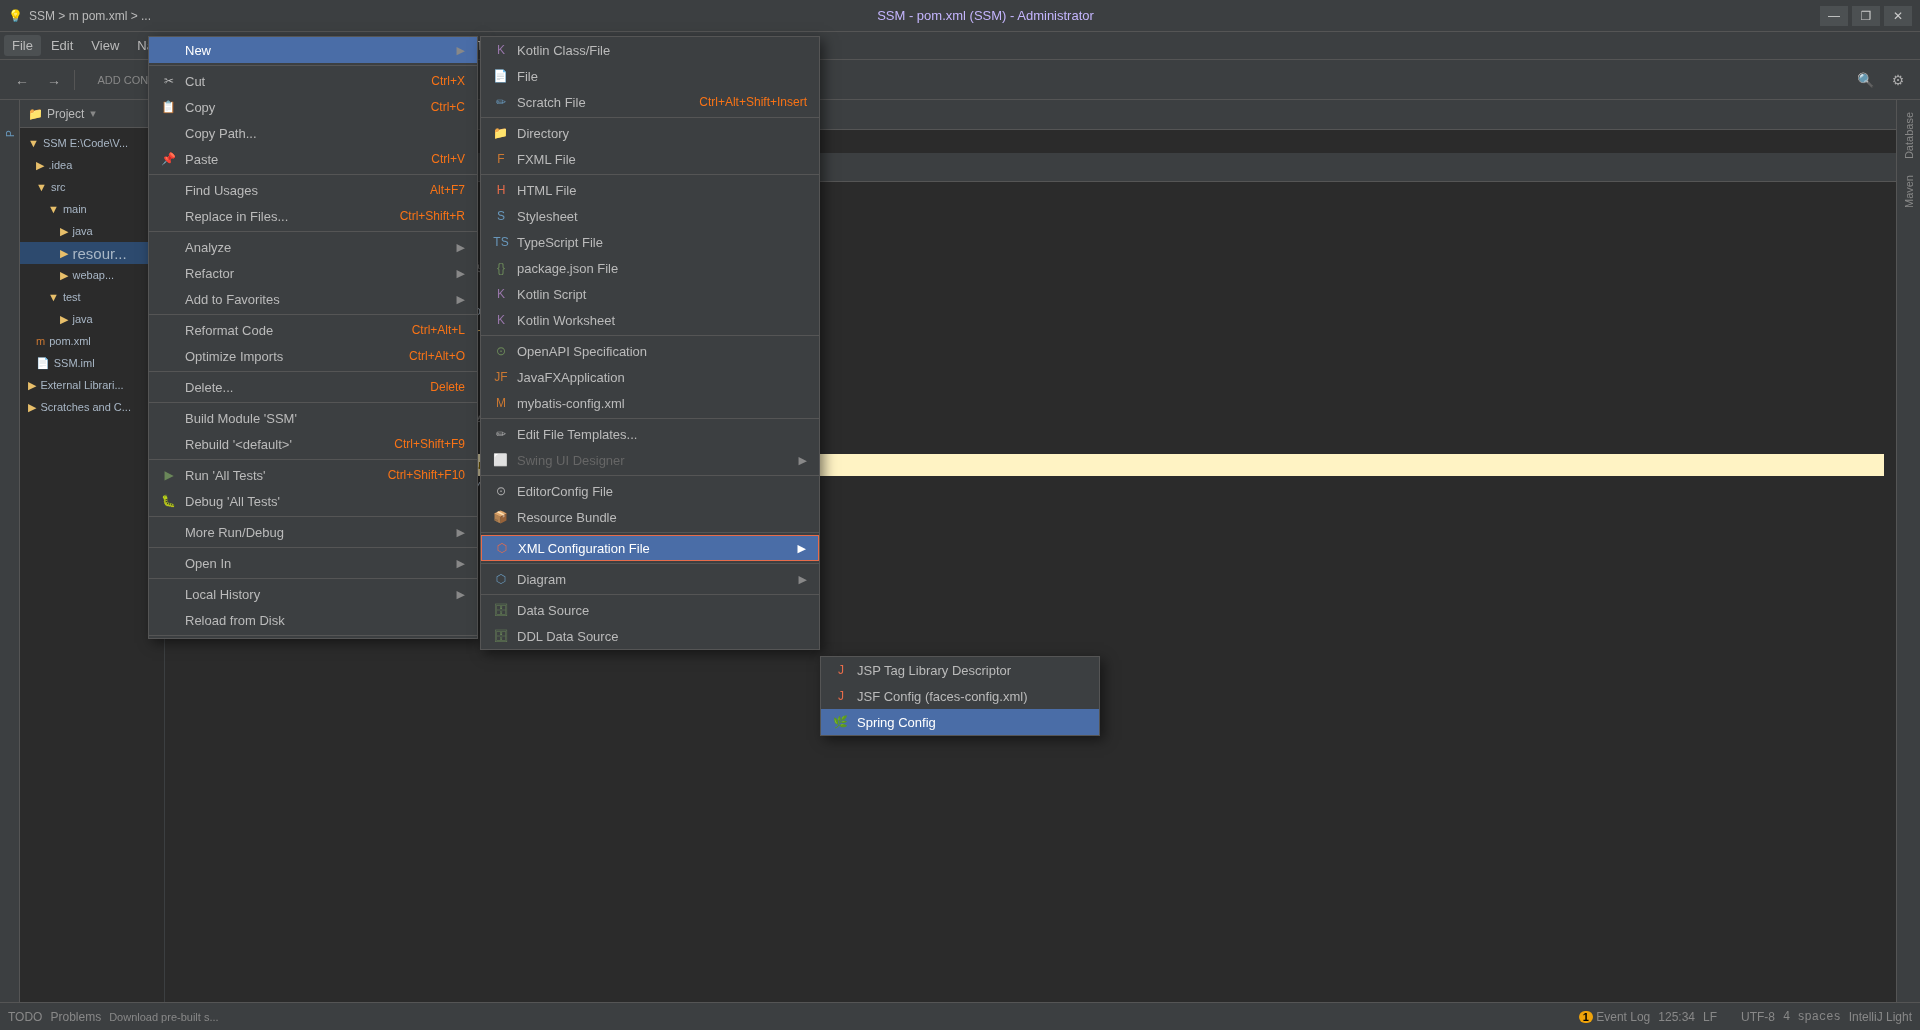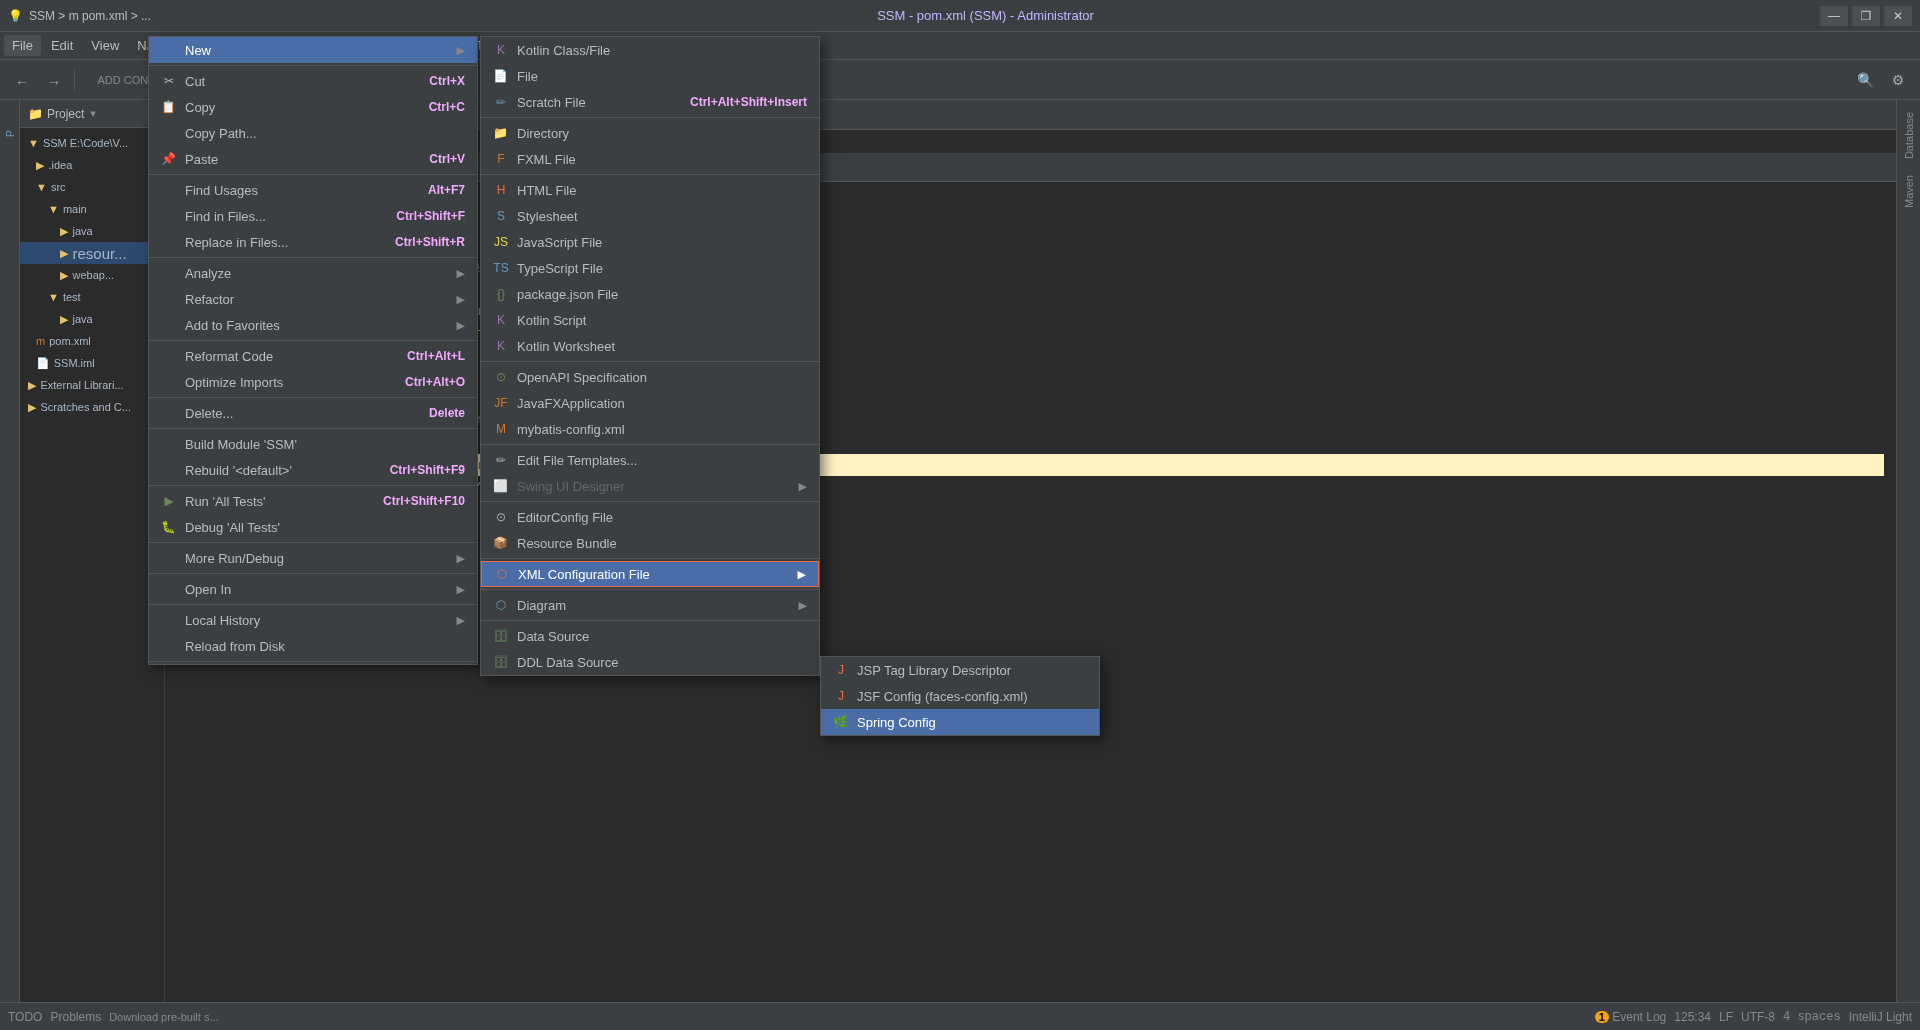--- a/index.html
+++ b/index.html
@@ -266,21 +266,21 @@
       cursor: pointer;
       font-size: 13px;
       color: #bbb;
       gap: 8px;
       justify-content: space-between;
     }
     .cm-item.highlighted { background: #4a6da7; color: #fff; }
     .cm-item.disabled { color: #666; }
     .cm-separator { height: 1px; background: #555; margin: 2px 0; }
     .cm-item-left { display: flex; align-items: center; gap: 8px; }
-    .cm-shortcut { color: #f0abfc; font-size: 12px; font-weight: bold; }
+    .cm-shortcut { color: #f97316; font-size: 12px; }
     .cm-arrow { color: #888; font-size: 11px; }
 
     
     #new-submenu {
       position: absolute;
       left: 148px;
       top: 36px;
       background: #3c3f41;
       border: 1px solid #555;
       box-shadow: 4px 4px 12px rgba(0,0,0,0.5);
@@ -565,21 +565,21 @@
     <span style="cursor:pointer;">Problems</span>
     <span style="color:#888;font-size:11px;">Download pre-built s...</span>
   </div>
   <div id="statusbar-right">
     <span style="cursor:pointer;text-align:right;">
       <span class="event-badge">1</span>
       <span>Event Log</span>
     </span>
     <span>125:34</span>
     <span style="cursor:pointer;">LF</span>
-    <span style="cursor:pointer;">UTF-8</span>
+    <span style="cursor:pointer;margin-left:16px;">UTF-8</span>
     <span style="cursor:pointer;font-family:Liberation Mono, monospace;">4 spaces</span>
     <span style="cursor:pointer;">IntelliJ Light</span>
   </div>
 </div>
 
 <div class="context-menu" id="main-context-menu" style="left:148px;top:36px;width:330px;">
   <div class="cm-item highlighted">
     <div class="cm-item-left">
       <span class="cm-item-icon"></span>
       <span>New</span>
@@ -619,27 +619,20 @@
   <div class="cm-item">
     <div class="cm-item-left">
       <span class="cm-item-icon"></span>
       <span>Find Usages</span>
     </div>
     <span class="cm-shortcut">Alt+F7</span>
   </div>
   <div class="cm-item">
     <div class="cm-item-left">
       <span class="cm-item-icon"></span>
-      <span>Find in Files...</span>
-    </div>
-    <span class="cm-shortcut">Ctrl+Shift+F</span>
-  </div>
-  <div class="cm-item">
-    <div class="cm-item-left">
-      <span class="cm-item-icon"></span>
       <span>Replace in Files...</span>
     </div>
     <span class="cm-shortcut">Ctrl+Shift+R</span>
   </div>
   <div class="cm-separator"></div>
   <div class="cm-item">
     <div class="cm-item-left">
       <span class="cm-item-icon"></span>
       <span>Analyze</span>
     </div>
@@ -784,26 +777,20 @@
     </div>
   </div>
   <div class="cm-item">
     <div class="cm-item-left">
       <span class="cm-item-icon icon-css">S</span>
       <span>Stylesheet</span>
     </div>
   </div>
   <div class="cm-item">
     <div class="cm-item-left">
-      <span class="cm-item-icon icon-js">JS</span>
-      <span>JavaScript File</span>
-    </div>
-  </div>
-  <div class="cm-item">
-    <div class="cm-item-left">
       <span class="cm-item-icon icon-ts">TS</span>
       <span>TypeScript File</span>
     </div>
   </div>
   <div class="cm-item">
     <div class="cm-item-left">
       <span class="cm-item-icon icon-pkg">{}</span>
       <span>package.json File</span>
     </div>
   </div>

